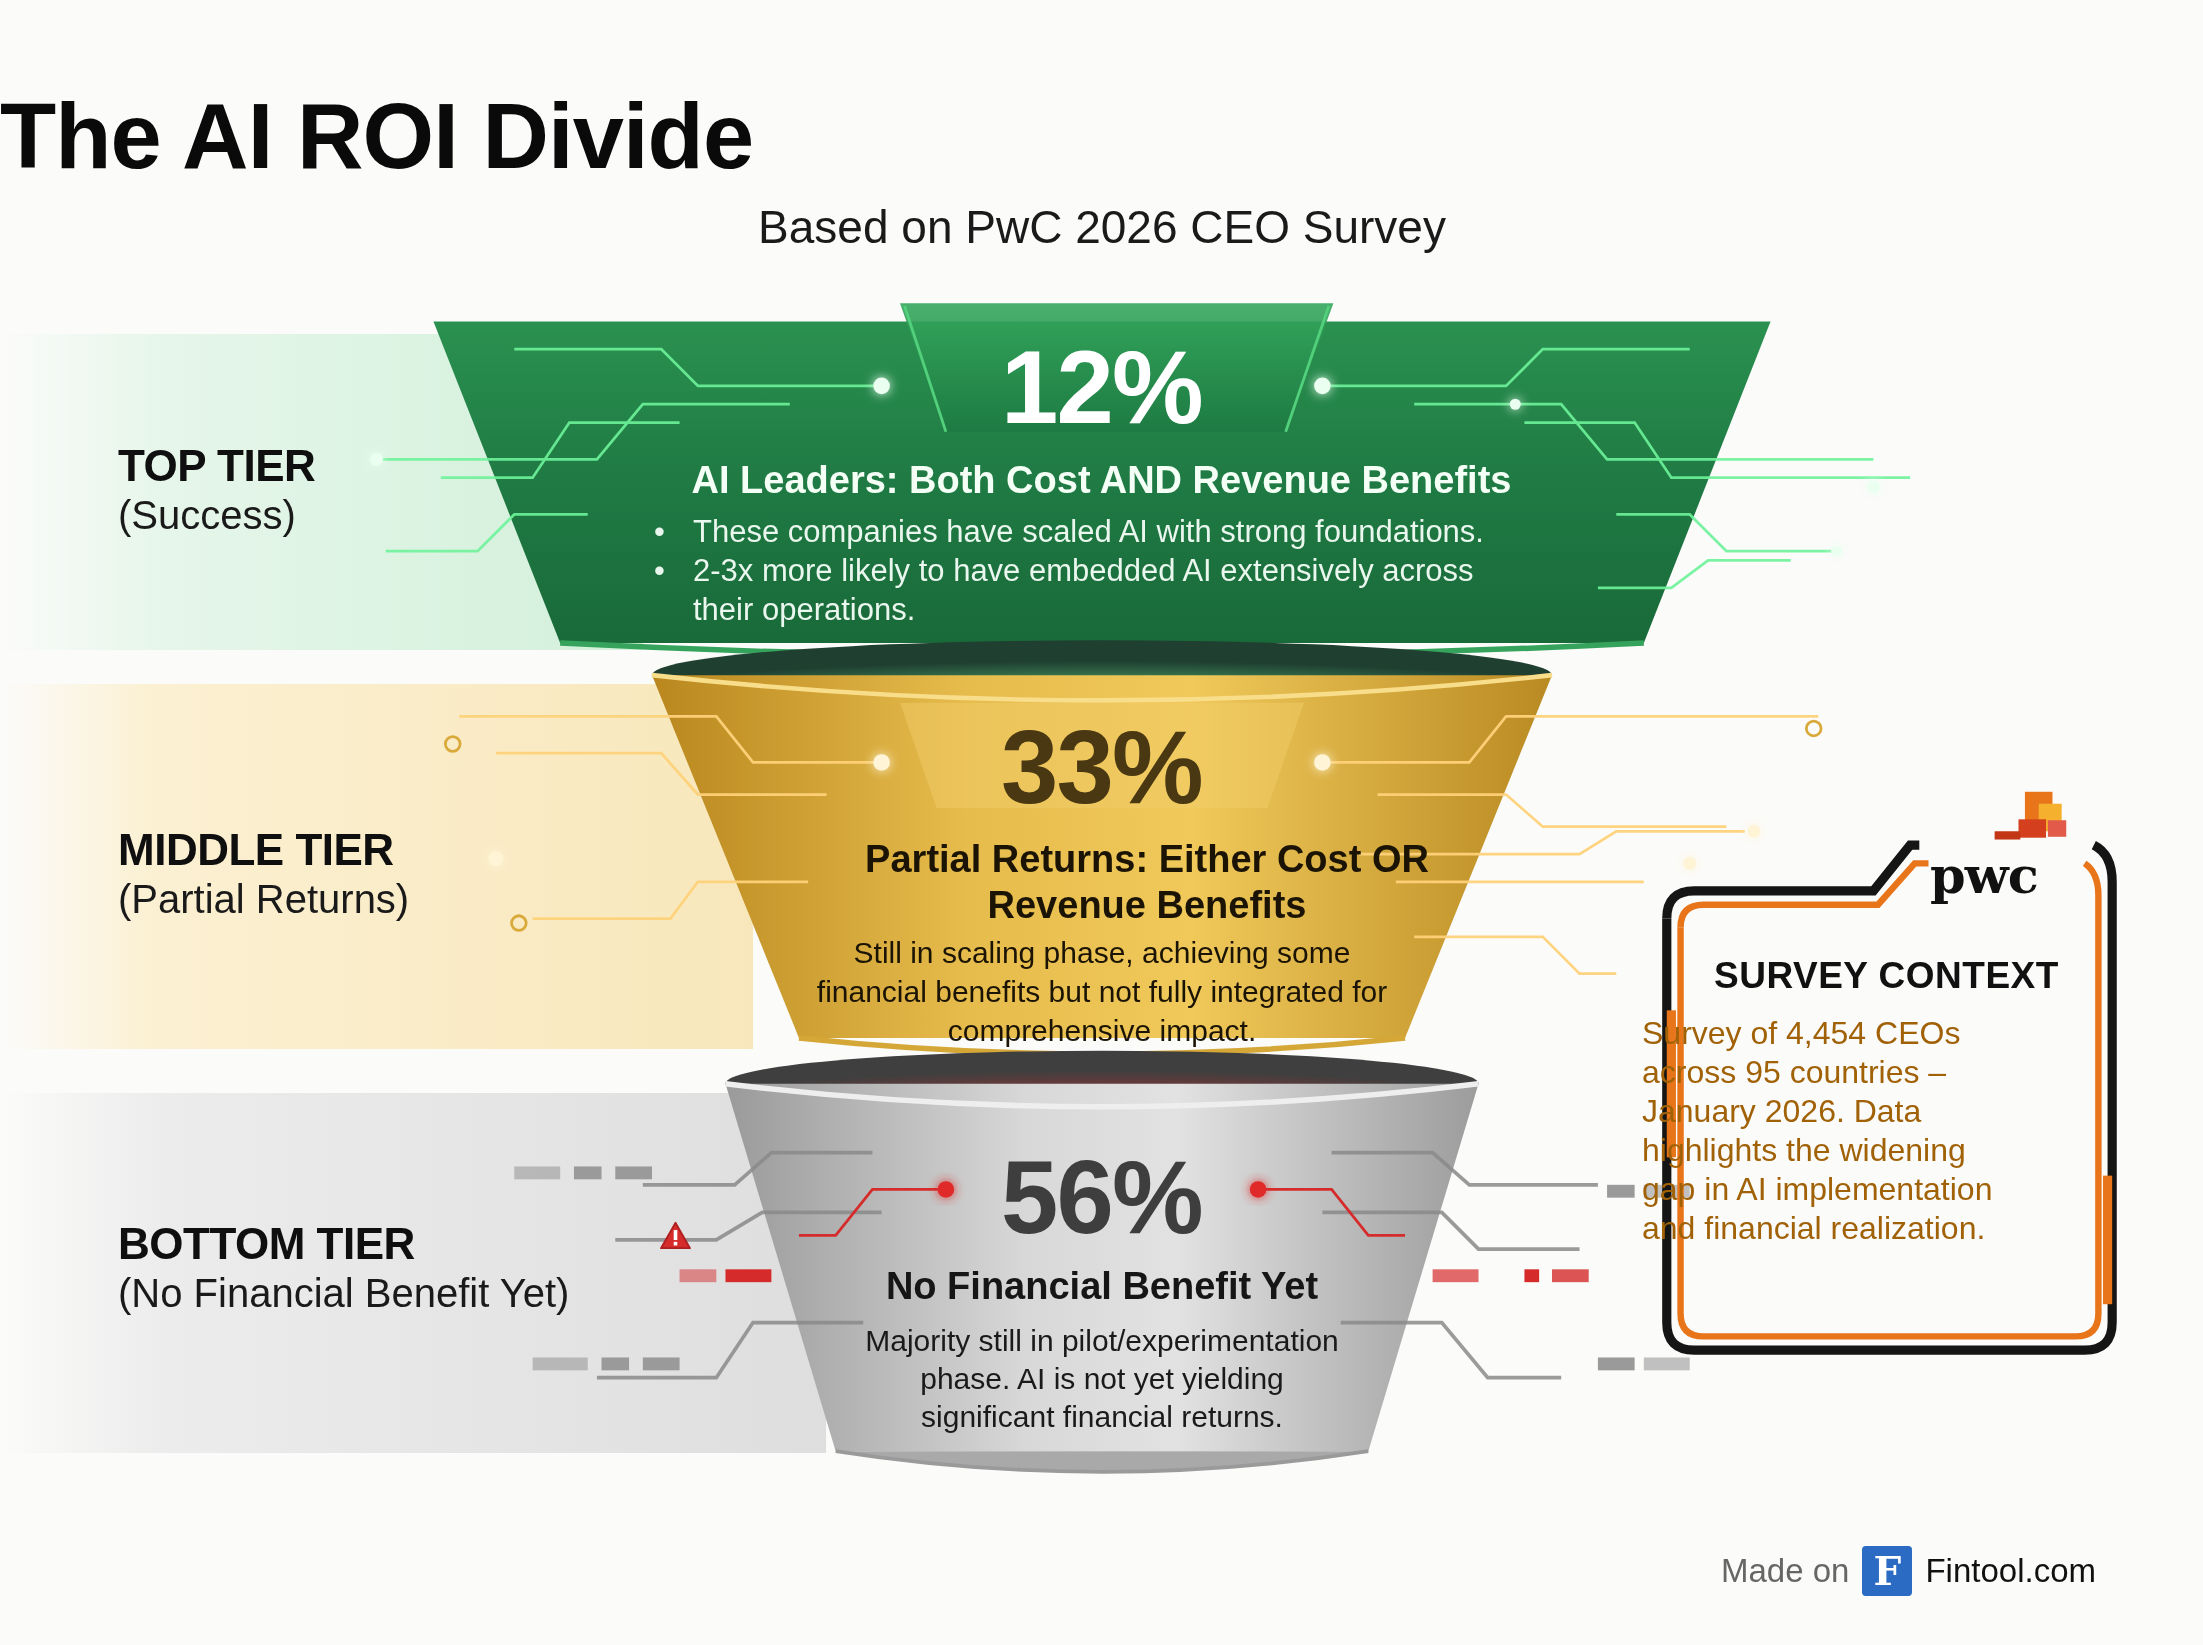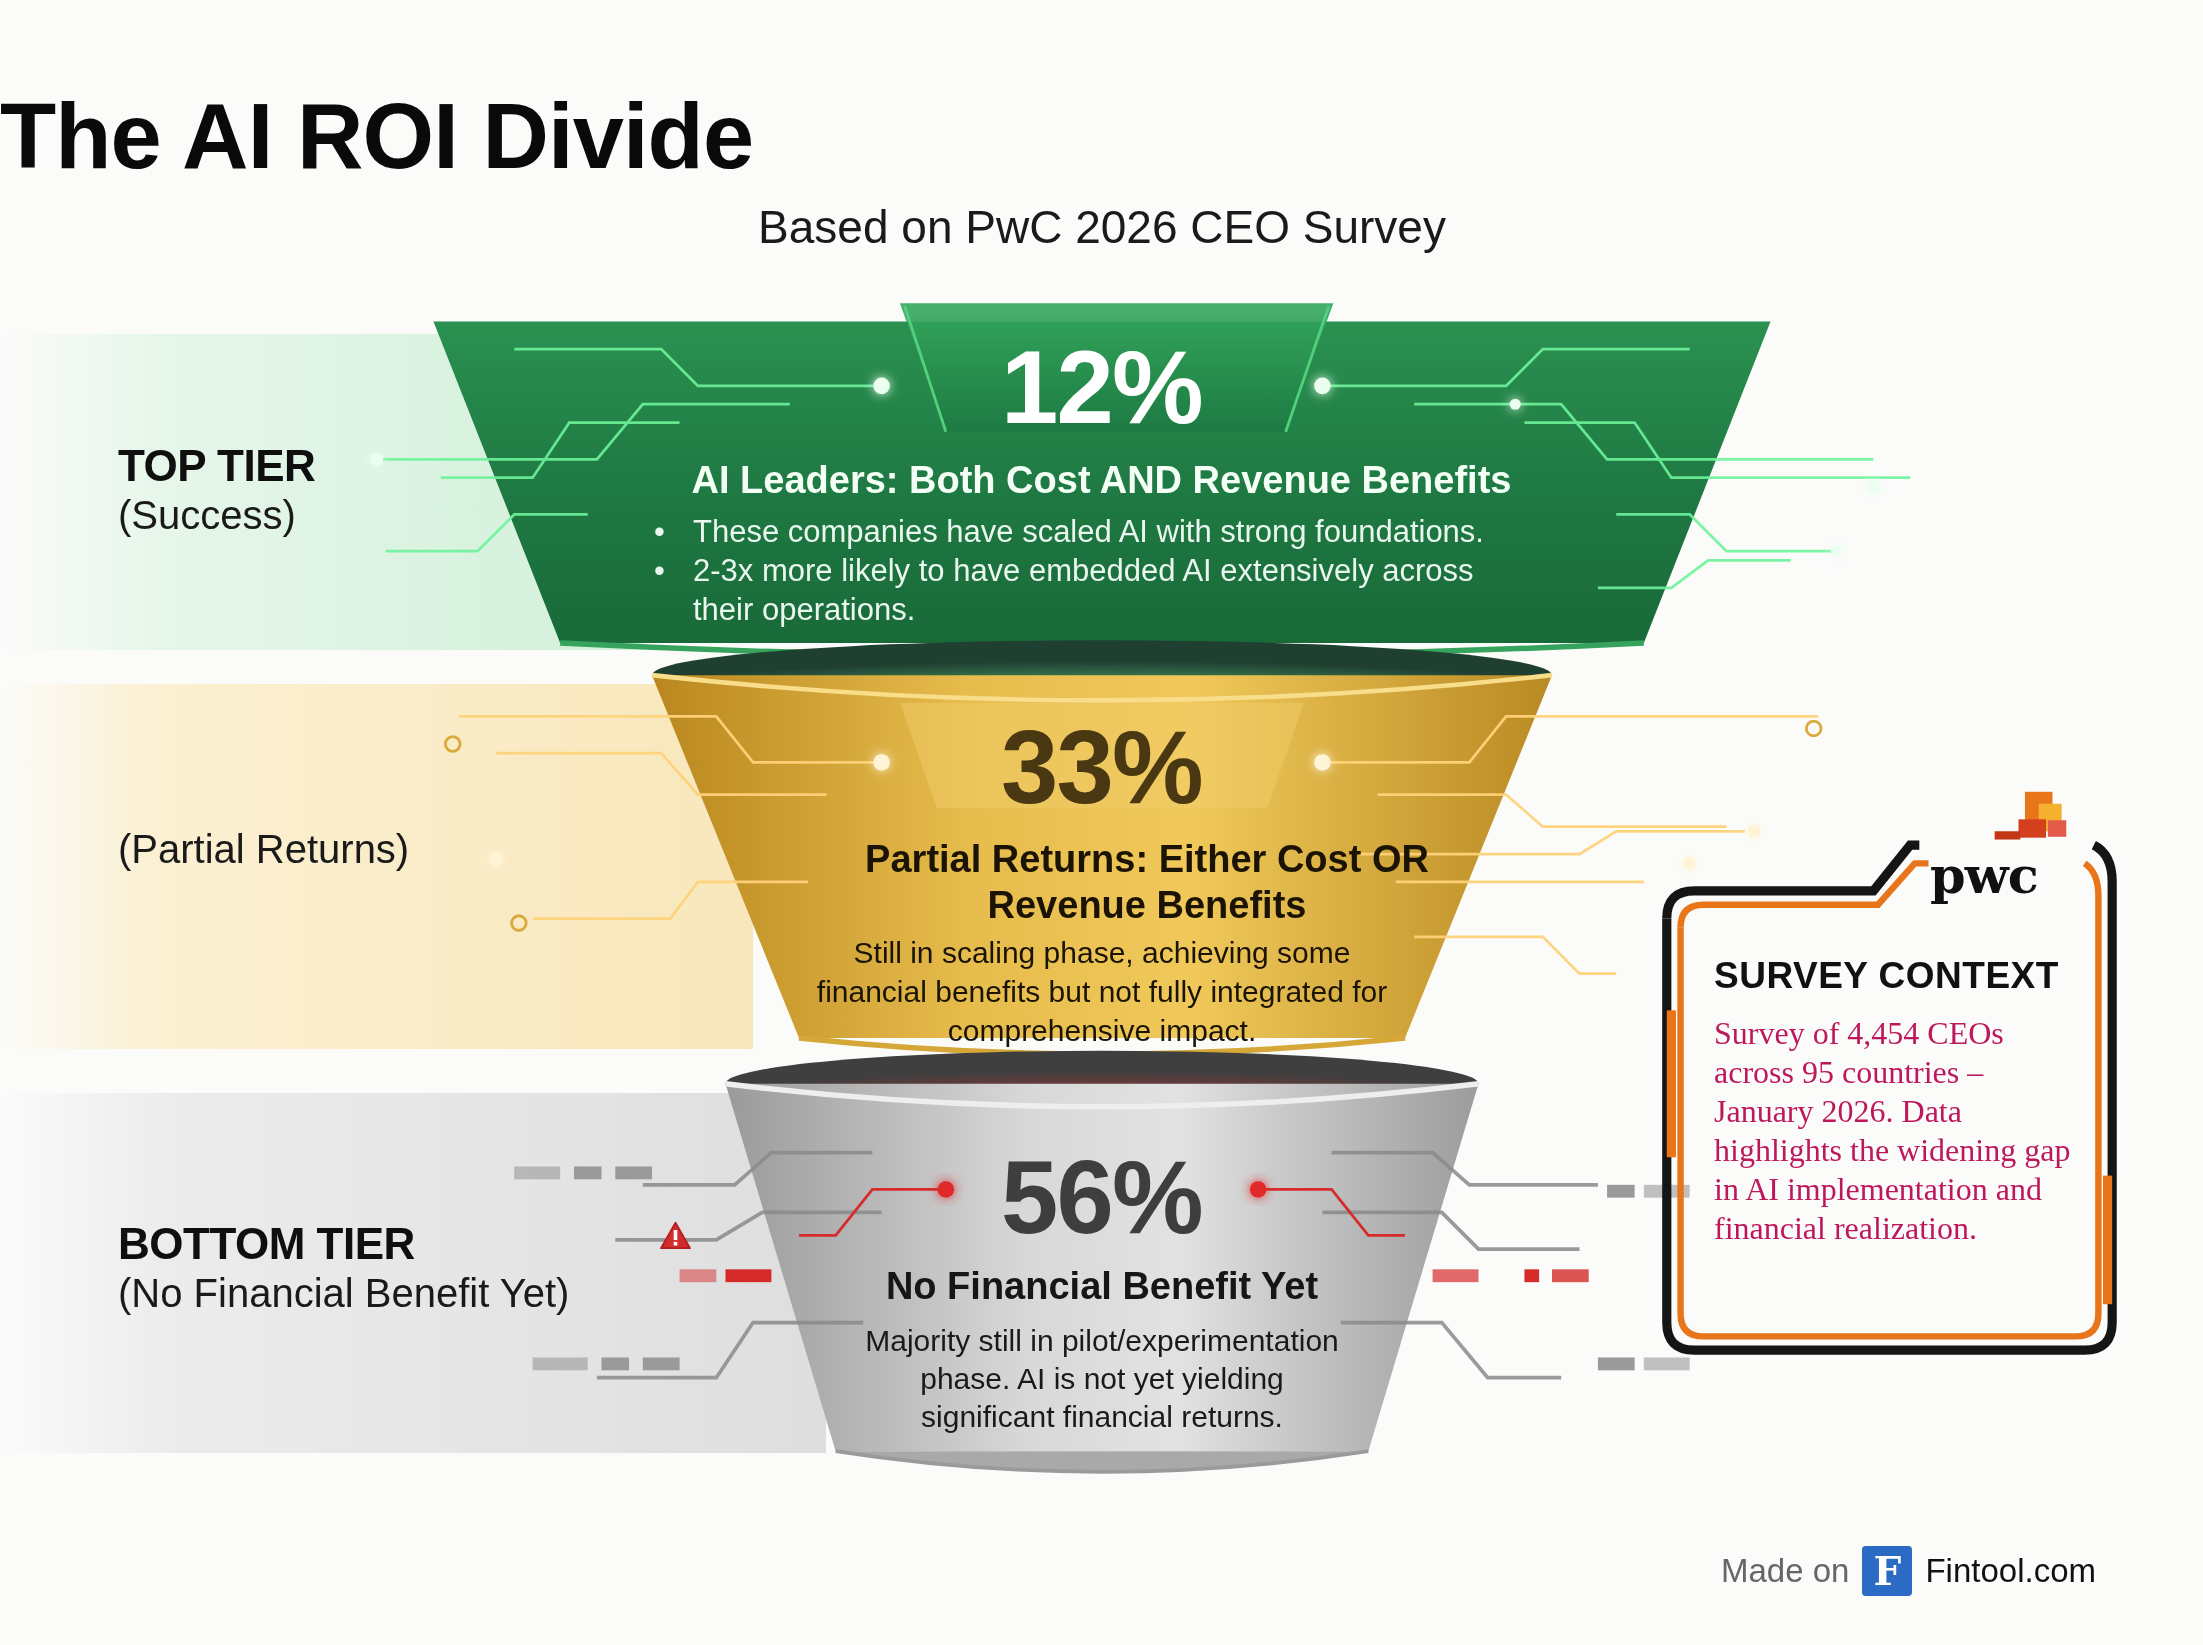--- a/index.html
+++ b/index.html
@@ -38,21 +38,21 @@
   
   .funnel-svg { left: 0; top: 0; width: 2204px; height: 1646px; }
 
   
   .pct { text-align: center; font-weight: 700; letter-spacing: -1.8px; }
   .tier-heading { text-align: center; font-weight: 700; }
   .tier-desc { text-align: center; }
 
   
   .survey-title { left: 1714px; top: 955px; font-size: 37px; font-weight: 700; color: #111; letter-spacing: 0.5px; }
-  .survey-body { left: 1714px; top: 1014px; width: 367px; font-size: 32px; line-height: 39px; color: #be185d; font-family: Liberation Serif, serif; }
+  .survey-body { left: 1642px; top: 1014px; width: 367px; font-size: 32px; line-height: 39px; color: #a16207; }
   .pwc-word { left: 1930px; top: 845px; font-family: "DejaVu Serif", serif; font-size: 51px; font-weight: 700; color: #111; letter-spacing: -0.9px; }
 
   
   .footer { left: 1721px; top: 1543px; height: 55px; display: flex; align-items: center; gap: 13px; }
   .footer-made { font-size: 33px; color: #666; }
   .footer-logo { width: 50px; height: 50px; background: #2c6bc4; border-radius: 3.7px; color: #fff;
     font-family: "DejaVu Serif", serif; font-weight: 700; font-size: 39px; display: flex; align-items: center; justify-content: center; }
   .footer-brand { font-size: 33px; font-weight: 400; color: #111; }
 </style>
 </head>
@@ -222,20 +222,21 @@
   <polygon points="18,2 34,30 2,30" fill="#d62b2b" stroke="#b01f1f" stroke-width="2" stroke-linejoin="round"></polygon>
   <rect x="16" y="10" width="4" height="11" fill="#fff"></rect>
   <rect x="16" y="23" width="4" height="4" fill="#fff"></rect>
 </svg>
 
 <div class="abs tier-label" style="top:441px">
   <div class="tier-name">TOP TIER</div>
   <div class="tier-sub">(Success)</div>
 </div>
 <div class="abs tier-label" style="top:825px">
+  <div class="tier-name">MIDDLE TIER</div>
   <div class="tier-sub">(Partial Returns)</div>
 </div>
 <div class="abs tier-label" style="top:1219px">
   <div class="tier-name">BOTTOM TIER</div>
   <div class="tier-sub">(No Financial Benefit Yet)</div>
 </div>
 
 <div class="abs pct" style="left:918px;width:367px;top:329px;font-size:103px;color:#ffffff">12%</div>
 <div class="abs tier-heading" style="left:569px;width:1065px;top:459px;font-size:38px;color:#f4fff6">AI Leaders: Both Cost AND Revenue Benefits</div>
 <div class="abs" style="left:654px;width:900px;top:512px;font-size:31px;line-height:39px;color:#eaf7ee">

